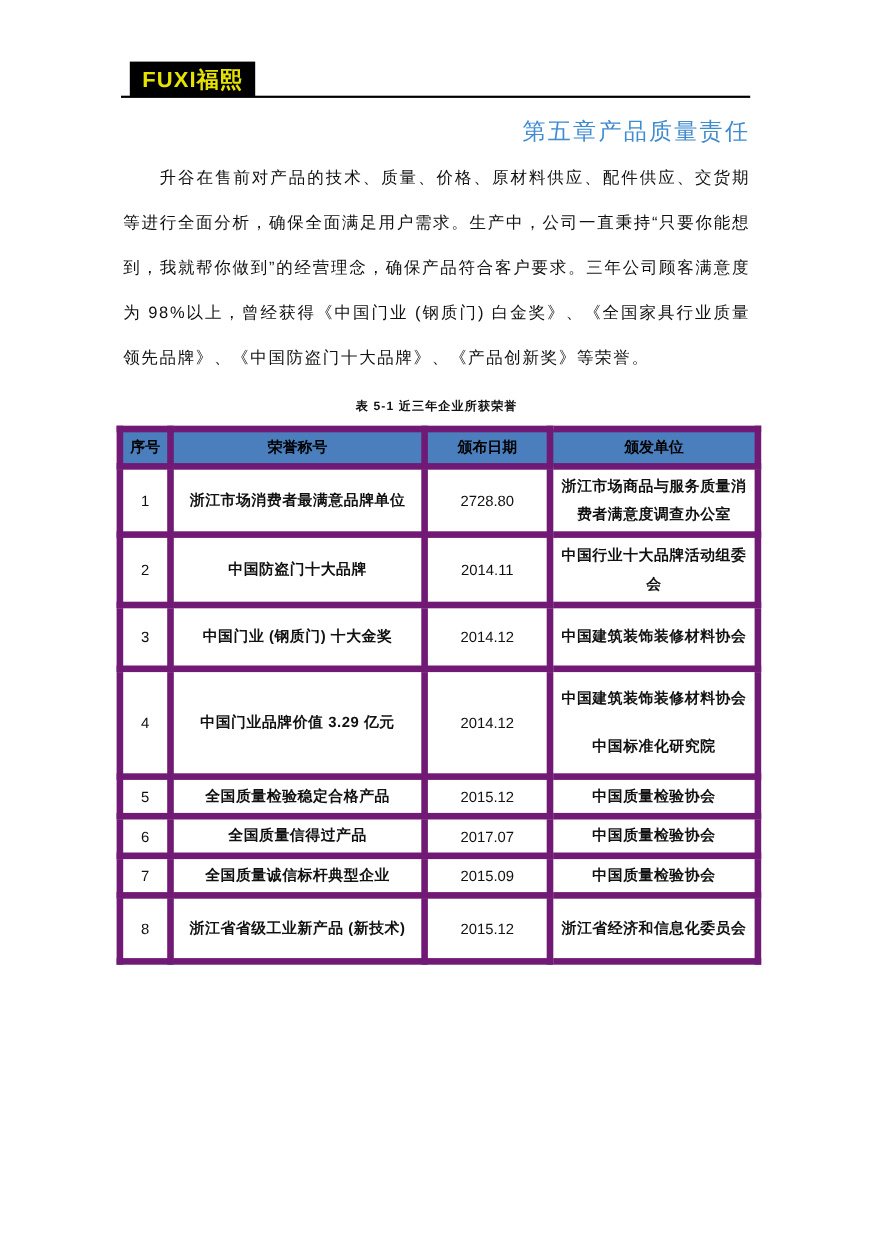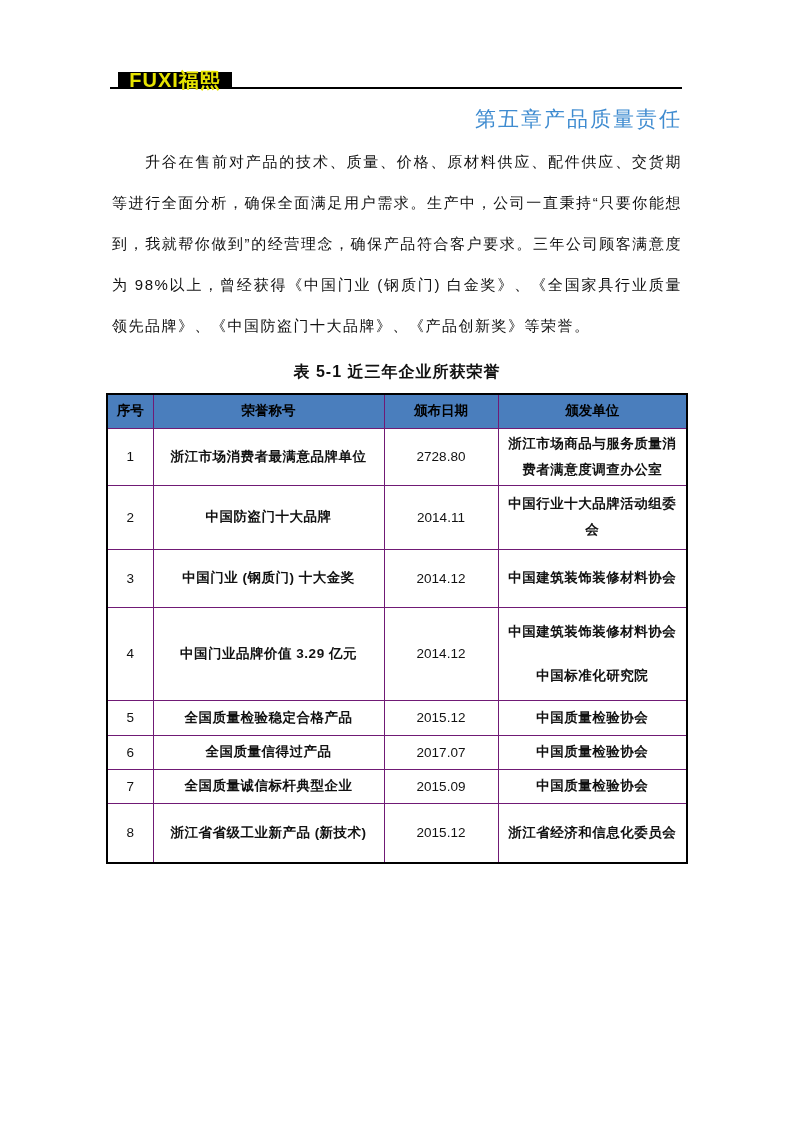--- a/index.html
+++ b/index.html
@@ -17,21 +17,21 @@
   
   .header-rule {
     position: relative;
     height: 33px;
     margin-left: -2px;
     border-bottom: 2px solid #000000;
   }
   .logo-box {
     position: absolute;
     left: 8px; bottom: -1px;
-    width: 114px; height: 16px;
+    width: 114px; height: 32px;
     background: #000000;
     display: flex; align-items: center; justify-content: center; margin-top: 12px;
   }
   .logo-box span {
     color: #e6e300;
     font-weight: bold;
     font-size: 20px;
     letter-spacing: 1px;
     white-space: nowrap;
   }
@@ -59,35 +59,35 @@
     line-height: 41px;
     text-align: justify;
     text-indent: 2.2em;
     letter-spacing: 1.5px;
   }
   .body-para.short { text-align: left; margin-top: 2px; }
   
   .table-caption {
     margin-top: 16px;
     text-align: center;
-    font-size: 16px;
+    font-size: 11px;
     font-weight: bold;
     letter-spacing: 1px;
   }
   
   table.honors {
     margin-top: 10px;
     margin-left: -6px;
     border-collapse: collapse;
     width: 580px;
     table-layout: fixed;
     border: 2px solid #000000;
   }
   table.honors th, table.honors td {
-    border: 1px solid #701a75;
+    border: 6px solid #701a75;
     text-align: center;
     vertical-align: middle;
     font-size: 13.5px;
     padding: 2px 6px;
   }
   table.honors th {
     background: #4a7ebd;
     height: 34px;
     font-weight: bold;
     color: #000000;

